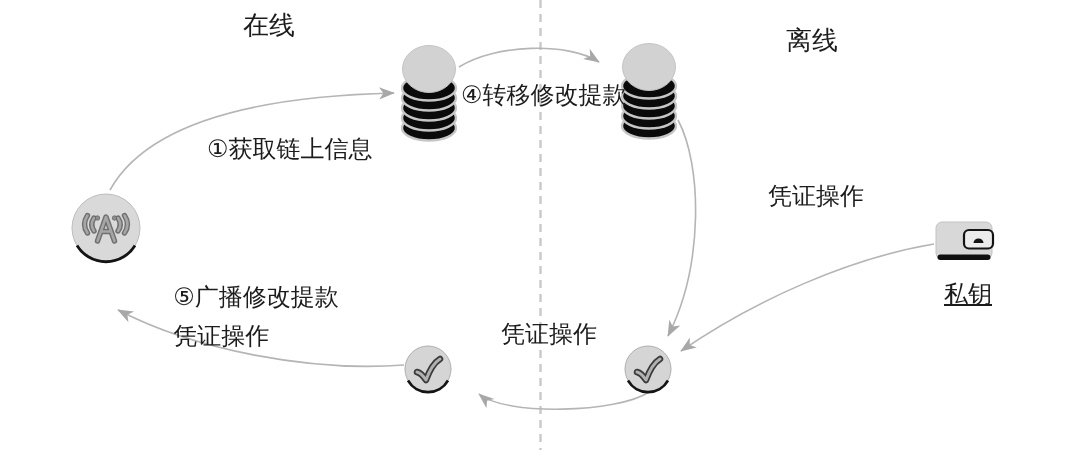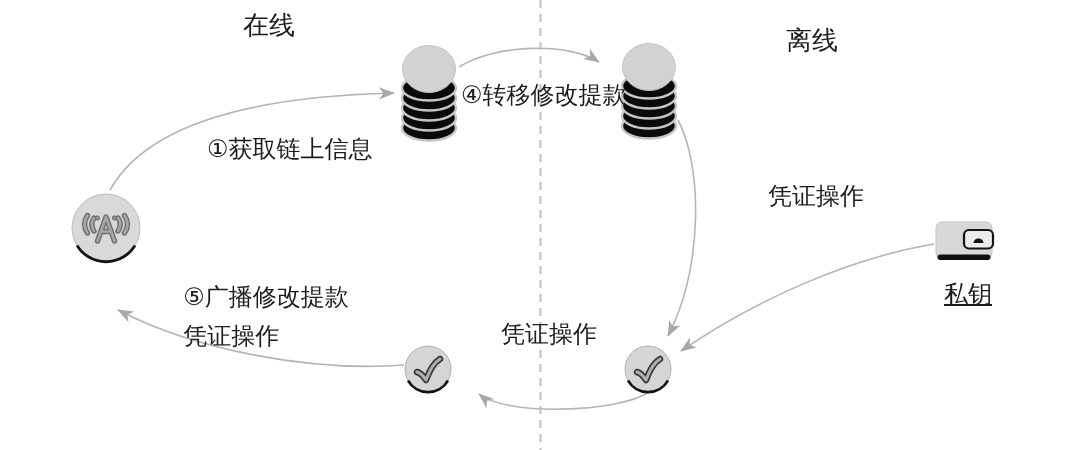--- a/index.html
+++ b/index.html
@@ -106,21 +106,21 @@
   <div class="lbl" style="left:461px;top:79px;">④转移修改提款</div>
 
   <div class="lbl center" style="left:816px;top:176px;">
     <div>凭证操作</div>
   </div>
 
   <div class="lbl center" style="left:549px;top:314px;">
     <div>凭证操作</div>
   </div>
 
-  <div class="lbl center" style="left:266px;top:277px;">
+  <div class="lbl center" style="left:256px;top:277px;">
     <div>⑤广播修改提款</div>
     <div>凭证操作</div>
   </div>
 
 
   <div class="lbl center" style="left:968px;top:274px;text-decoration:underline;">私钥</div>
 
 </div>
 
 </body></html>

